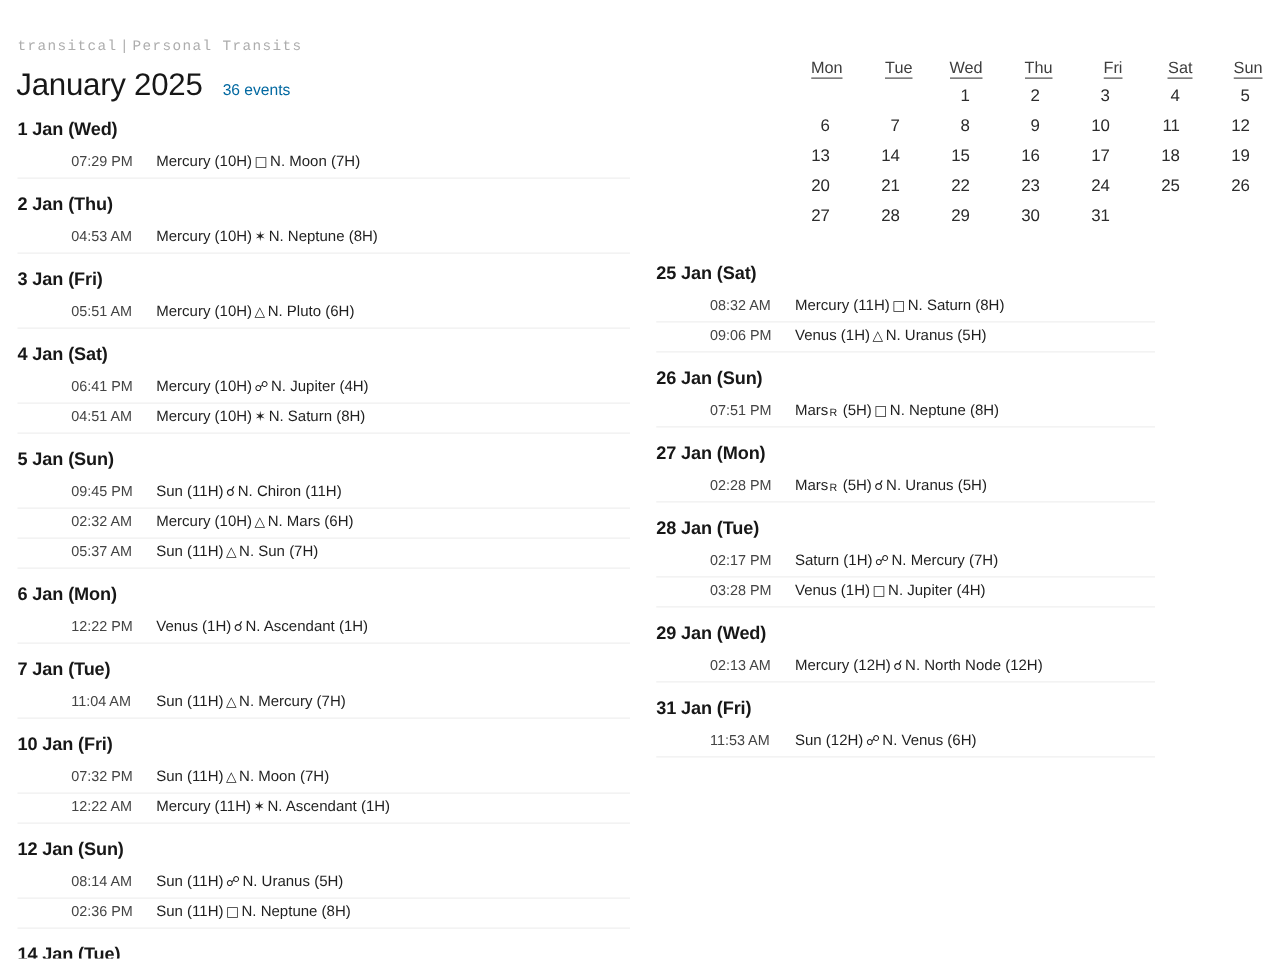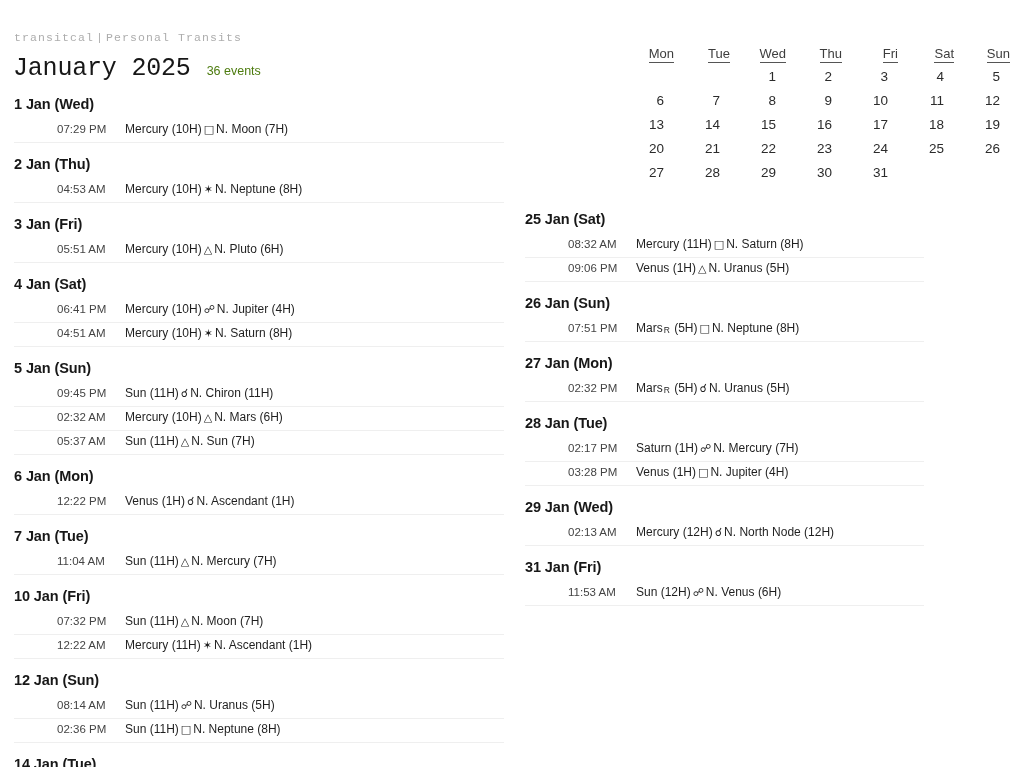--- a/index.html
+++ b/index.html
@@ -36,26 +36,25 @@
     top: 54px;
     display: flex;
     align-items: baseline;
     white-space: nowrap;
   }
   .page-title {
     font-size: 25px;
     font-weight: 300;
     letter-spacing: -0.2px;
     color: #171717;
-    font-family: Liberation Mono, monospace;
   }
   .event-count {
     margin-left: 16px;
     font-size: 12.5px;
-    color: #4d7c0f;
+    color: #0369a1;
     font-weight: 400;
   }
 
   
   .mini-cal {
     position: absolute;
     right: 20px;
     top: 46px;
     border-collapse: collapse;
   }
@@ -316,21 +315,21 @@
       <div class="day-group">
         <div class="day-header">26 Jan (Sun)</div>
         <div class="event-row">
           <div class="event-time">07:51 PM</div>
           <div class="event-desc"><span>Mars</span><span class="retro">R</span><span> (5H)</span><span class="aspect-glyph">□</span><span>N. Neptune (8H)</span></div>
         </div>
       </div>
       <div class="day-group">
         <div class="day-header">27 Jan (Mon)</div>
         <div class="event-row">
-          <div class="event-time">02:32 PM</div>
+          <div class="event-time">02:28 PM</div>
           <div class="event-desc"><span>Mars</span><span class="retro">R</span><span> (5H)</span><span class="aspect-glyph">☌</span><span>N. Uranus (5H)</span></div>
         </div>
       </div>
       <div class="day-group">
         <div class="day-header">28 Jan (Tue)</div>
         <div class="event-row">
           <div class="event-time">02:17 PM</div>
           <div class="event-desc"><span>Saturn (1H)</span><span class="aspect-glyph">☍</span><span>N. Mercury (7H)</span></div>
         </div>
         <div class="event-row">

